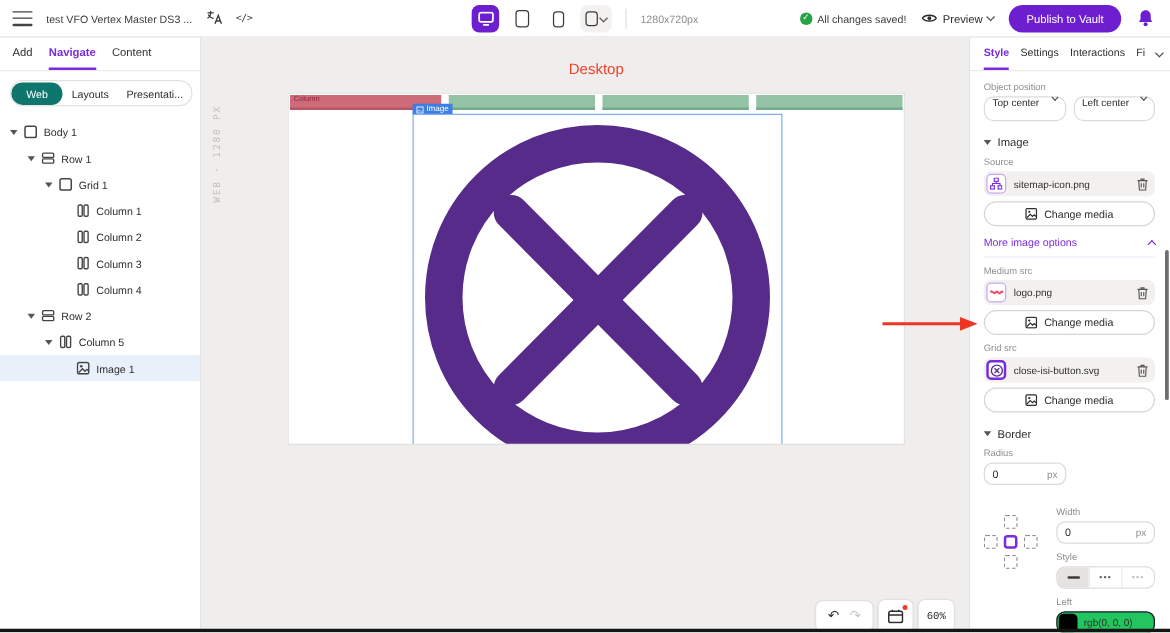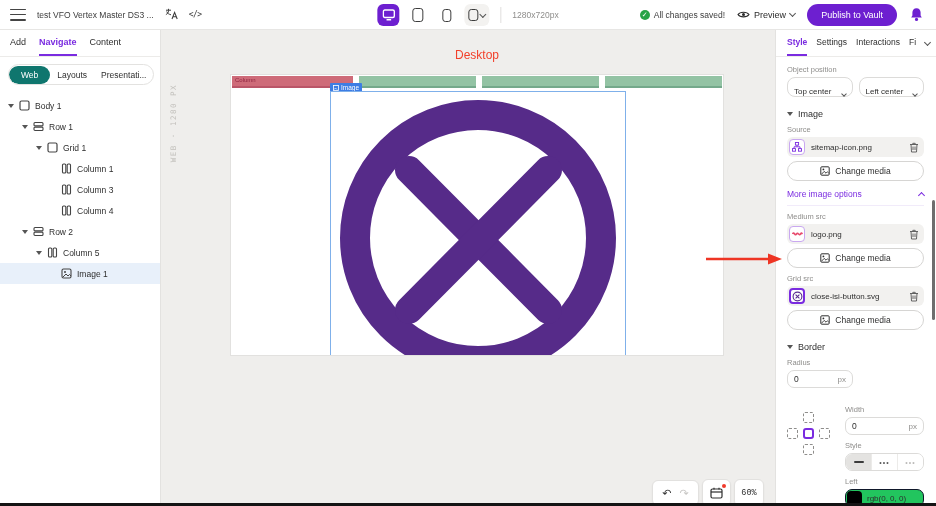--- a/index.html
+++ b/index.html
@@ -75,21 +75,21 @@
   
   .rightpanel { position:absolute; left:775px; top:30px; width:161px; height:473px; background:#fff;
                 border-left:1px solid #E3E2E0; z-index:10; }
   .rp-tabs { display:flex; gap:9px; padding:0 11px; height:27px; align-items:center; border-bottom:1px solid #ECEBE9; overflow:hidden; }
   .rp-tab { font-size:8.5px; color:#2e2e2e; cursor:pointer; height:100%; display:flex; align-items:center;
             border-bottom:2px solid transparent; white-space:nowrap; }
   .rp-tab.active { color:#7A2BE0; border-bottom-color:#7A2BE0; font-weight:bold; }
   .rp-body { padding:6px 12px 0 11px; }
   .lbl { font-size:7.5px; color:#8f8e8c; margin:6px 0 3px; }
   .sel-row { display:flex; gap:6px; }
-  .select { flex:1; height:20px; border:1px solid #DCDBD9; border-radius:8px; display:flex; align-items:flex-end;
+  .select { flex:1; height:20px; border:1px solid #DCDBD9; border-radius:8px; display:flex; align-items:flex-start;
             font-size:8px; color:#2e2e2e; padding:0 6px; cursor:pointer; background:#fff; }
   .select .chev { margin-left:auto; width:4px; height:4px; }
   .sec-head { display:flex; align-items:center; gap:5px; font-size:9px; color:#2e2e2e; margin-top:12px; cursor:pointer; }
   .sec-caret { width:0; height:0; border-left:3px solid transparent; border-right:3px solid transparent; border-top:4px solid #555; }
   .media-field { height:20px; background:#F2F1EF; border-radius:6px; display:flex; align-items:center; gap:6px; padding:0 5px 0 2px; }
   .thumb { width:16px; height:16px; background:#fff; border:1px solid #C9A8F0; border-radius:4px;
            display:flex; align-items:center; justify-content:center; flex:none; }
   .thumb.hl { border:2px solid #7A2BE0; }
   .fname { font-size:8px; color:#2e2e2e; white-space:nowrap; overflow:hidden; flex:1; }
   .trash { margin-left:auto; flex:none; cursor:pointer; display:flex; }
@@ -244,20 +244,30 @@
         <span>Column 1</span>
       </div>
       <div class="trow" style="padding-left:50px">
         <div class="tcaret none"></div>
         <span class="ticon">
             <svg width="11" height="11">
               <rect x="1.5" y="1" width="3.3" height="9" rx="1" fill="none" stroke="#444" stroke-width="1.1"></rect>
               <rect x="6.2" y="1" width="3.3" height="9" rx="1" fill="none" stroke="#444" stroke-width="1.1"></rect>
             </svg>
           </span>
+        <span>Column 2</span>
+      </div>
+      <div class="trow" style="padding-left:50px">
+        <div class="tcaret none"></div>
+        <span class="ticon">
+            <svg width="11" height="11">
+              <rect x="1.5" y="1" width="3.3" height="9" rx="1" fill="none" stroke="#444" stroke-width="1.1"></rect>
+              <rect x="6.2" y="1" width="3.3" height="9" rx="1" fill="none" stroke="#444" stroke-width="1.1"></rect>
+            </svg>
+          </span>
         <span>Column 3</span>
       </div>
       <div class="trow" style="padding-left:50px">
         <div class="tcaret none"></div>
         <span class="ticon">
             <svg width="11" height="11">
               <rect x="1.5" y="1" width="3.3" height="9" rx="1" fill="none" stroke="#444" stroke-width="1.1"></rect>
               <rect x="6.2" y="1" width="3.3" height="9" rx="1" fill="none" stroke="#444" stroke-width="1.1"></rect>
             </svg>
           </span>

